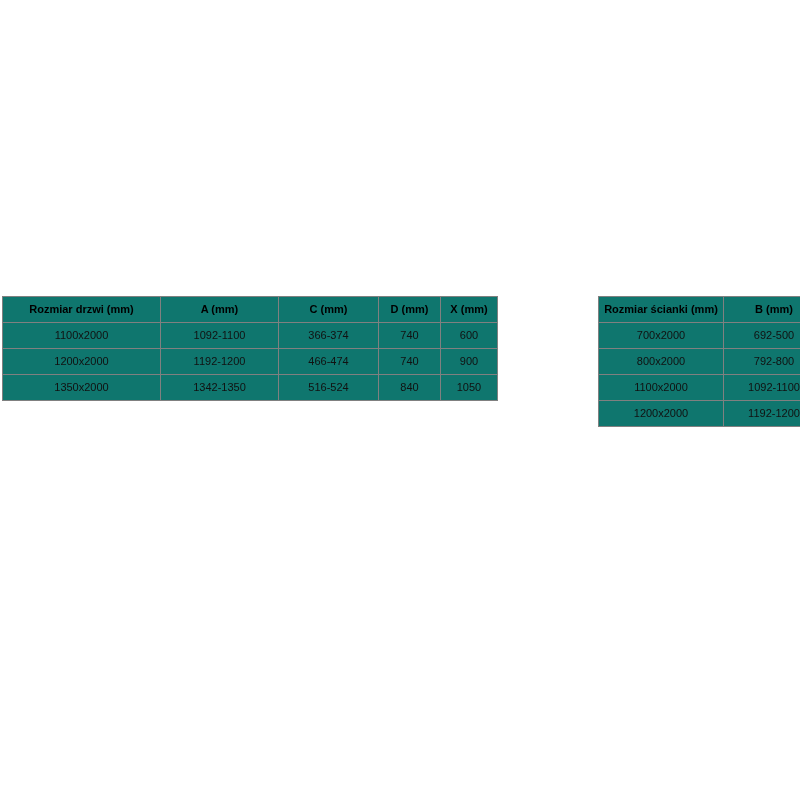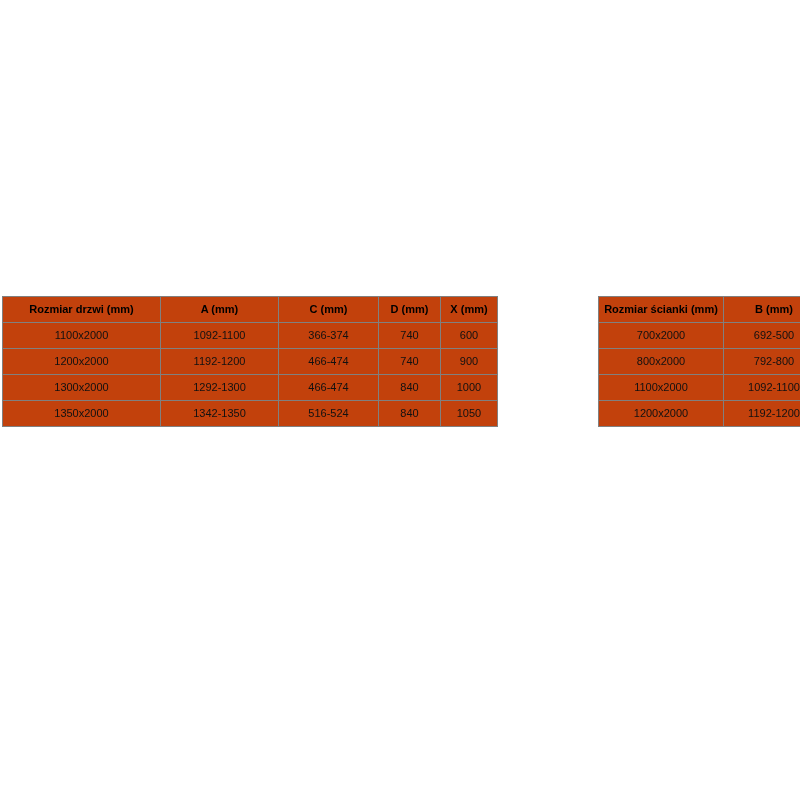--- a/index.html
+++ b/index.html
@@ -11,21 +11,21 @@
     height: 800px;
     position: relative;
     background: #ffffff;
     font-family: "Liberation Sans", sans-serif;
     color: #1a1a1a;
   }
   .spec-table {
     position: absolute;
     border-collapse: collapse;
     table-layout: fixed;
-    background: #c2410c;
+    background: #0f766e;
   }
   .spec-table th,
   .spec-table td {
     border: 1px solid #808080;
     height: 25px;
     padding: 0 2px;
     text-align: center;
     vertical-align: middle;
     font-size: 11px;
     line-height: 1;
@@ -80,27 +80,20 @@
         <td>600</td>
       </tr>
       <tr>
         <td>1200x2000</td>
         <td>1192-1200</td>
         <td>466-474</td>
         <td>740</td>
         <td>900</td>
       </tr>
       <tr>
-        <td>1300x2000</td>
-        <td>1292-1300</td>
-        <td>466-474</td>
-        <td>840</td>
-        <td>1000</td>
-      </tr>
-      <tr>
         <td>1350x2000</td>
         <td>1342-1350</td>
         <td>516-524</td>
         <td>840</td>
         <td>1050</td>
       </tr>
     </tbody>
   </table>
 
 <table id="wall-table" class="spec-table">

